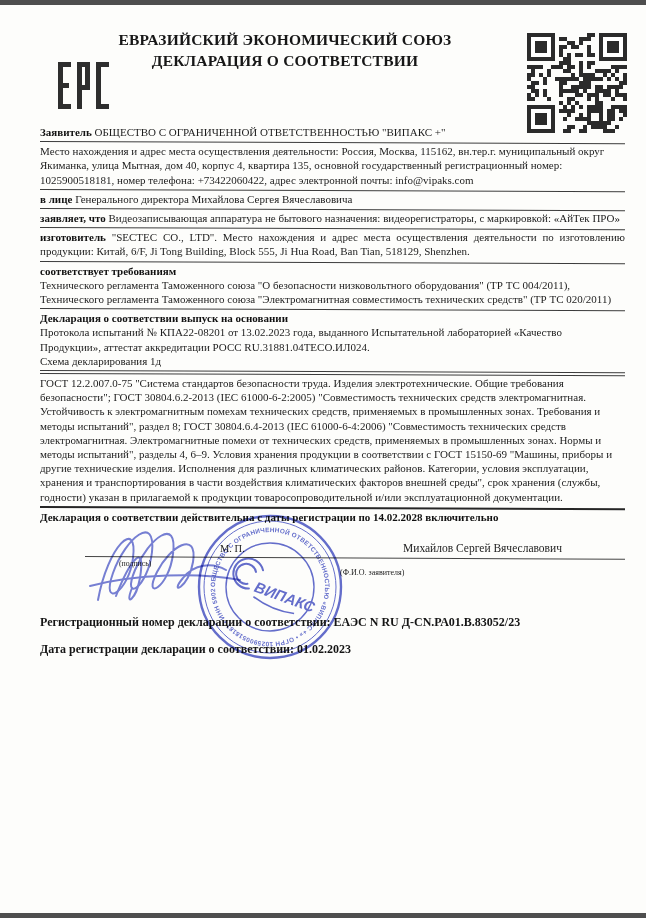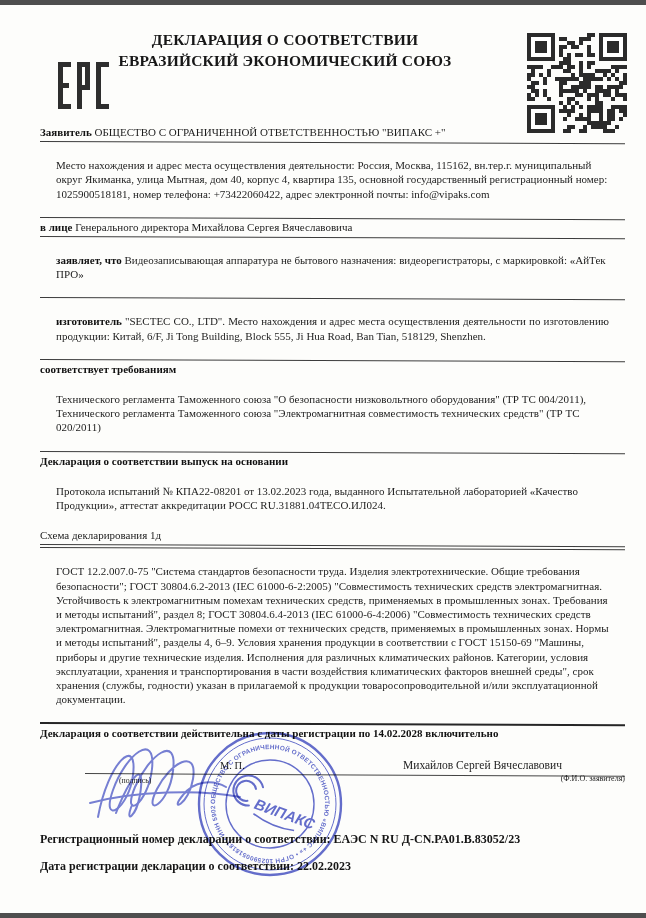--- a/index.html
+++ b/index.html
@@ -9,33 +9,33 @@
   .bar-top{top:0;} .bar-bottom{bottom:0;}
   .content{position:absolute;left:40px;right:21px;top:5px;}
   
   .hdr{position:relative;height:120px;}
   .titles{position:absolute;left:0;right:95px;top:24px;text-align:center;
           font-weight:bold;font-size:15.5px;line-height:21px;letter-spacing:.2px;color:#171717;}
   .eac{position:absolute;left:18px;top:57px;}
   .qr{position:absolute;right:-2px;top:28px;}
   
   .row,.para{font-size:11px;line-height:14.2px;}
-  .para{margin:16px;}
+  .para{margin:0;}
   .just{text-align:justify;}
   .b{font-weight:bold;color:#111;}
   .rule{height:1px;background:#3c3c3c;margin:2px 0 2px;transform:rotate(0.22deg);transform-origin:left center;}
   .rule-strong{height:2px;background:#262626;}
   
   .sigarea{position:relative;height:70px;margin-top:6px;overflow:visible;}
   .sigline{position:absolute;left:45px;right:0;top:26px;height:1px;background:#444;transform:rotate(0.3deg);transform-origin:left center;}
   .cap{position:absolute;font-size:7.8px;color:#222;padding-left:24px;}
   .cap-sign{left:55px;top:29px;}
   .mp{position:absolute;left:180px;top:13px;font-size:10.5px;}
   .fio{position:absolute;left:300px;right:0;top:12px;text-align:center;font-size:11.5px;}
-  .fio-cap{position:absolute;left:300px;right:0;top:27px;text-align:right;font-size:8px;color:#222;}
+  .fio-cap{position:absolute;left:300px;right:0;top:38px;text-align:left;font-size:8px;color:#222;}
   .stamp{position:absolute;left:155px;top:-18px;mix-blend-mode:multiply;opacity:.88;pointer-events:none;z-index:5;}
   .autograph{position:absolute;left:40px;top:-30px;mix-blend-mode:multiply;opacity:.8;pointer-events:none;z-index:6;}
   
   .freg{font-size:12px;font-weight:bold;color:#151515;margin-top:15px;}
   .freg2{font-size:12px;font-weight:bold;color:#151515;margin-top:12px;}
 </style>
 </head>
 <body>
 
 <div class="page">
@@ -53,22 +53,22 @@
           <rect x="19" y="0" width="5" height="47"></rect>
             <rect x="19" y="0" width="13" height="5"></rect>
           <rect x="27" y="0" width="5" height="28"></rect>
             <rect x="19" y="23" width="13" height="5"></rect>
           <rect x="38" y="0" width="5" height="47"></rect>
             <rect x="38" y="0" width="13" height="5"></rect>
           <rect x="38" y="42" width="13" height="5"></rect>
         </g>
       </svg>
       <div class="titles">
+        <div>ЕВРАЗИЙСКИЙ ЭКОНОМИЧЕСКИЙ СОЮЗ</div>
         <div>ДЕКЛАРАЦИЯ О СООТВЕТСТВИИ</div>
-        <div>ЕВРАЗИЙСКИЙ ЭКОНОМИЧЕСКИЙ СОЮЗ</div>
       </div>
       <svg class="qr" id="qr-svg" width="100" height="100" viewBox="0 0 100 100">
           <rect x="60" y="0" width="4" height="4" fill="#2b2b2b"></rect>
           <rect x="64" y="0" width="4" height="4" fill="#2b2b2b"></rect>
           <rect x="32" y="4" width="4" height="4" fill="#2b2b2b"></rect>
           <rect x="36" y="4" width="4" height="4" fill="#2b2b2b"></rect>
           <rect x="52" y="4" width="4" height="4" fill="#2b2b2b"></rect>
           <rect x="56" y="4" width="4" height="4" fill="#2b2b2b"></rect>
           <rect x="60" y="4" width="4" height="4" fill="#2b2b2b"></rect>
           <rect x="40" y="8" width="4" height="4" fill="#2b2b2b"></rect>
@@ -365,19 +365,19 @@
         </g>
       </svg>
     </div>
 
     <div class="freg">
       <span>Регистрационный номер декларации о соответствии:</span>
       <span>ЕАЭС N RU Д-CN.РА01.В.83052/23</span>
     </div>
     <div class="freg2">
       <span>Дата регистрации декларации о соответствии:</span>
-      <span>22.02.2023</span>
+      <span>01.02.2023</span>
     </div>
 
   </div>
 
   <div class="bar bar-bottom"></div>
 </div>
 
 </body></html>

